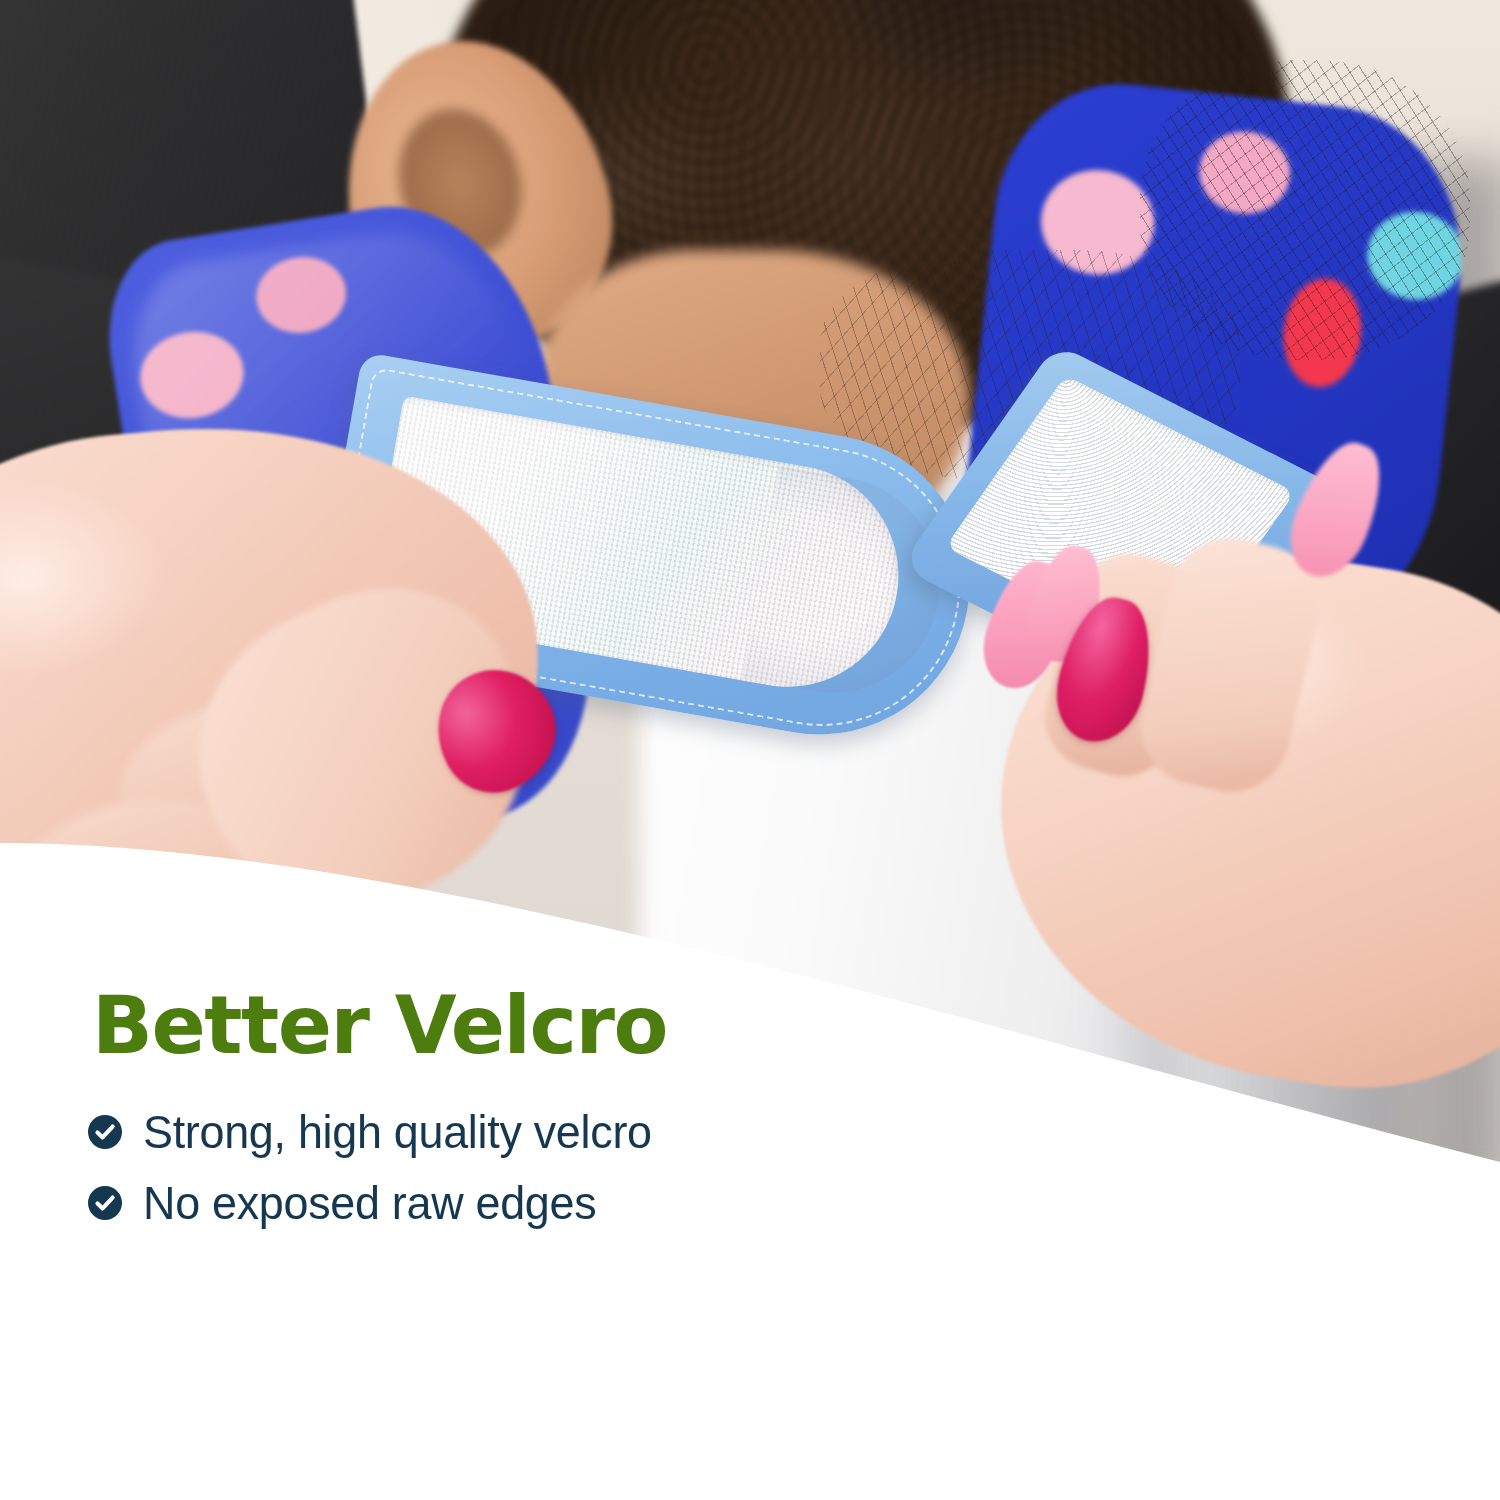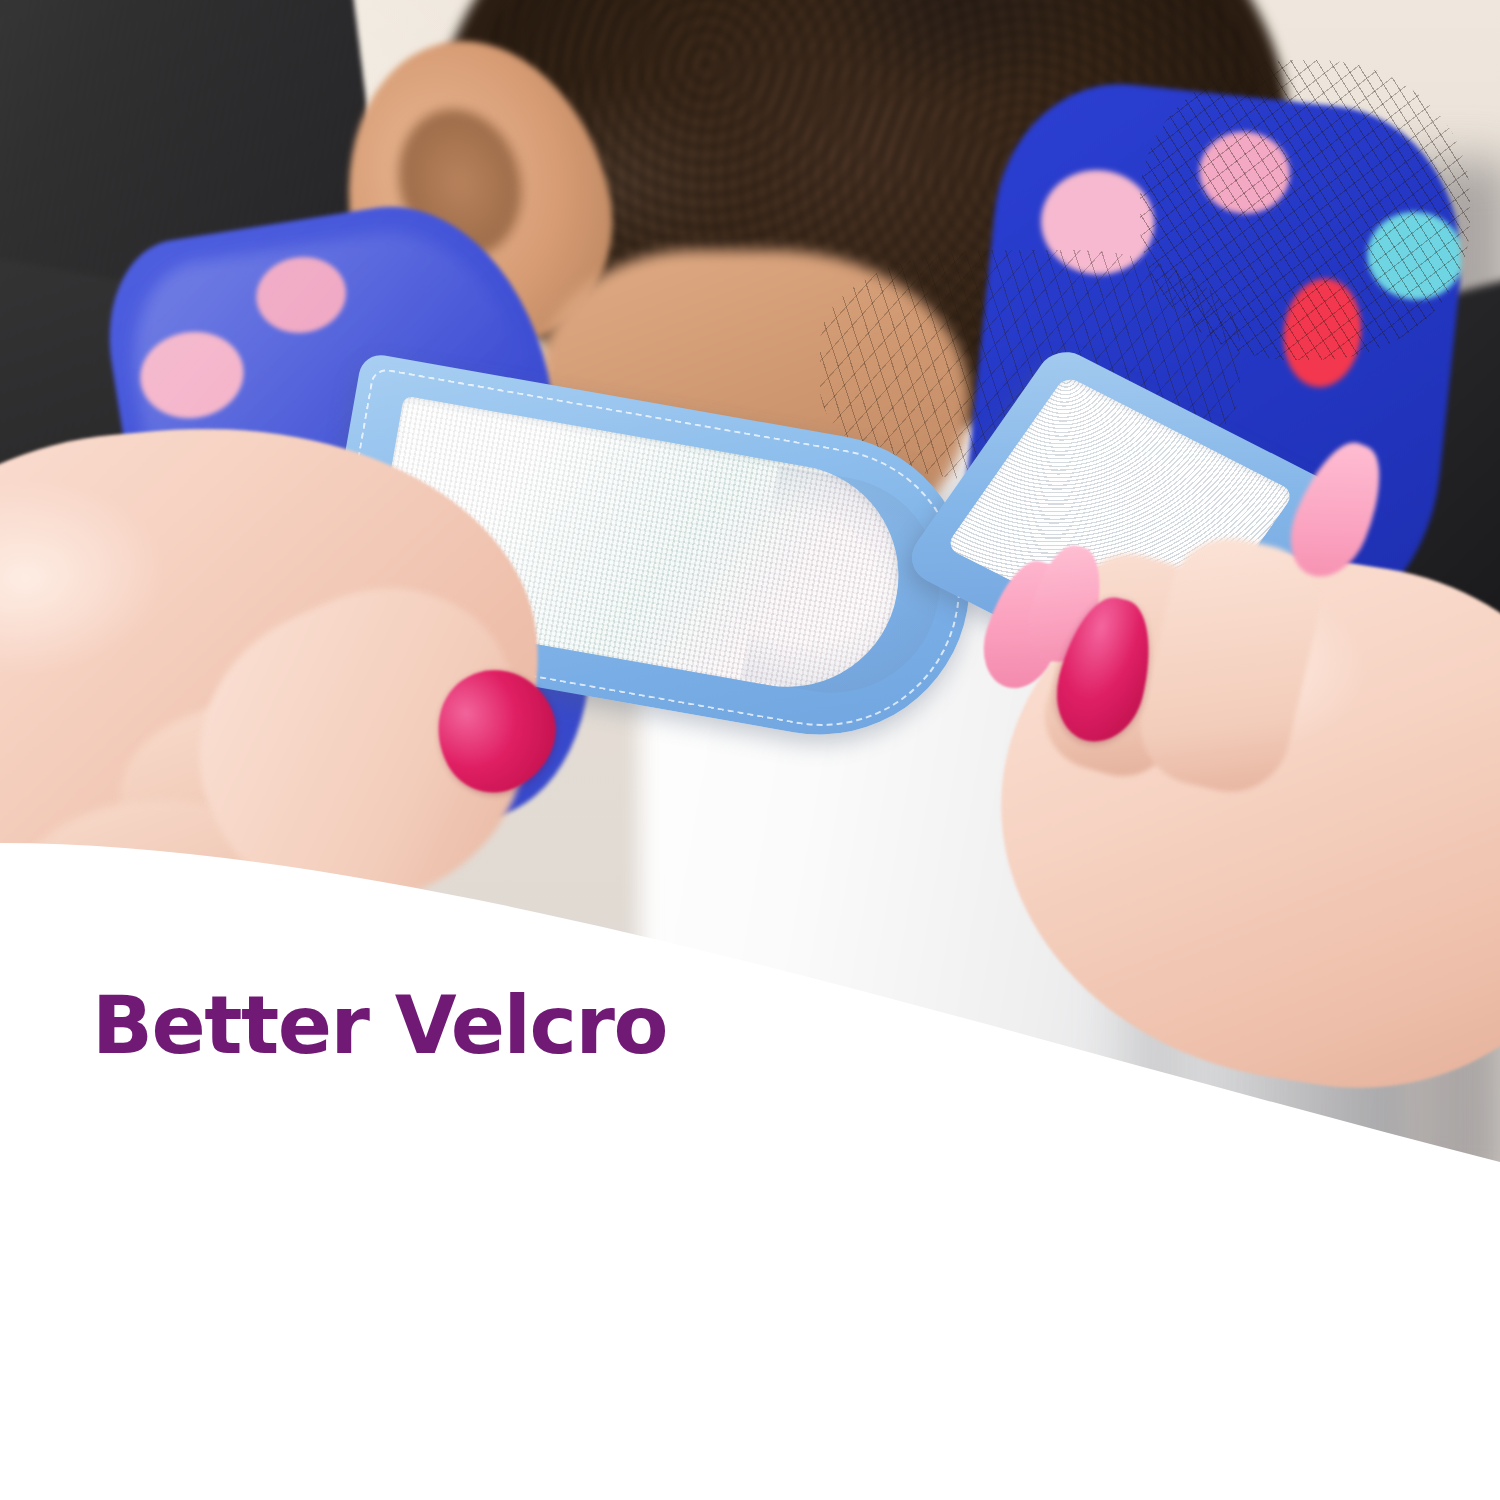--- a/index.html
+++ b/index.html
@@ -347,21 +347,21 @@
   .content{
     position:absolute;left:0;top:0;width:1500px;height:1500px;
   }
   .headline{
     position:absolute;left:92px;top:986px;
     font-family:"DejaVu Sans","Liberation Sans",sans-serif;
     font-weight:700;
     font-size:80px;
     line-height:1;
     letter-spacing:-1.5px;
-    color:#701a75;
+    color:#4d7c0f;
     white-space:nowrap;
   }
   .bullets{
     position:absolute;left:88px;top:1096px;
     list-style:none;margin:0;padding:0;
     width:1200px;
   }
   .bullet{
     display:flex;align-items:center;
     height:71px;
@@ -446,21 +446,35 @@
       <path d="M0,143 C420,143 980,330 1500,462 L1500,800 L0,800 Z" fill="#ffffff"></path>
     </svg>
   </div>
 
   <div class="content">
 
     <div class="headline">Better Velcro</div>
 
     <ul class="bullets">
 
-
-
+      <li class="bullet">
+        <svg class="check" viewBox="0 0 34 34">
+          <circle cx="17" cy="17" r="17" fill="#15374f"></circle>
+          <path d="M9.5 17.4 L14.6 22.4 L24.6 11.6" fill="none" stroke="#ffffff" stroke-width="4.2" stroke-linecap="round" stroke-linejoin="round"></path>
+        </svg>
+        <span class="btext">Strong, high quality velcro</span>
+      </li>
+
+
+      <li class="bullet">
+        <svg class="check" viewBox="0 0 34 34">
+          <circle cx="17" cy="17" r="17" fill="#15374f"></circle>
+          <path d="M9.5 17.4 L14.6 22.4 L24.6 11.6" fill="none" stroke="#ffffff" stroke-width="4.2" stroke-linecap="round" stroke-linejoin="round"></path>
+        </svg>
+        <span class="btext">No exposed raw edges</span>
+      </li>
 
 
 
     </ul>
   </div>
 
 </div>
 
 </body></html>

